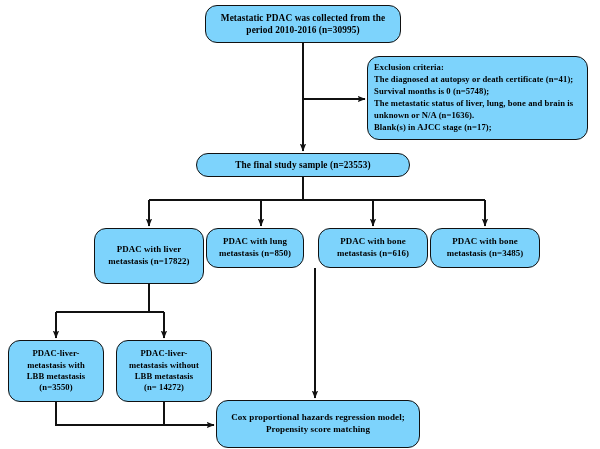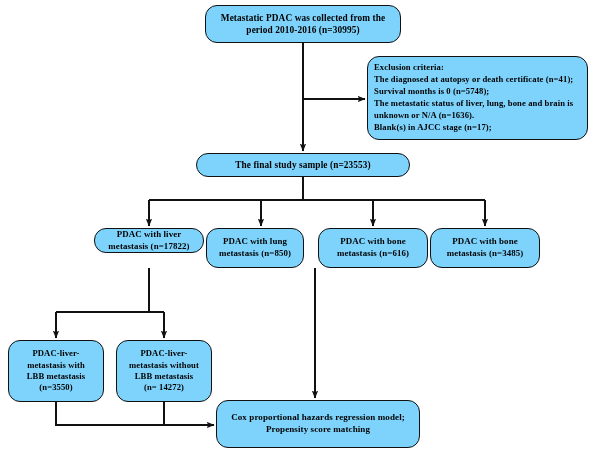--- a/index.html
+++ b/index.html
@@ -44,21 +44,21 @@
     width: 100%;
     white-space: pre-line;
   }
   .node-center { text-align: center; }
   .node-left   { text-align: left; justify-content: flex-start; }
 
   
   #node-source      { left:205px; top:5px;   width:196px; height:38px;  font-size:9.3px; }
   #node-exclusion   { left:367px; top:56px;  width:221px; height:84px;  font-size:8.6px; padding:5px 6px; line-height:1.38; }
   #node-final       { left:196px; top:153px; width:214px; height:24px;  font-size:9.3px; }
-  #node-liver       { left:94px;  top:228px; width:110px; height:25px;  font-size:8.9px; }
+  #node-liver       { left:94px;  top:228px; width:110px; height:56px;  font-size:8.9px; }
   #node-lung        { left:206px; top:228px; width:98px; height:40px;  font-size:8.9px; }
   #node-bone1       { left:318px; top:228px; width:110px; height:40px;  font-size:8.9px; }
   #node-bone2       { left:430px; top:228px; width:110px; height:40px;  font-size:8.9px; }
   #node-lbb-with    { left:8px;   top:340px; width:96px;  height:62px;  font-size:8.6px; }
   #node-lbb-without { left:116px; top:340px; width:96px;  height:62px;  font-size:8.6px; }
   #node-analysis    { left:216px; top:400px; width:204px; height:48px;  font-size:9.0px; }
 </style>
 </head>
 <body>
 

